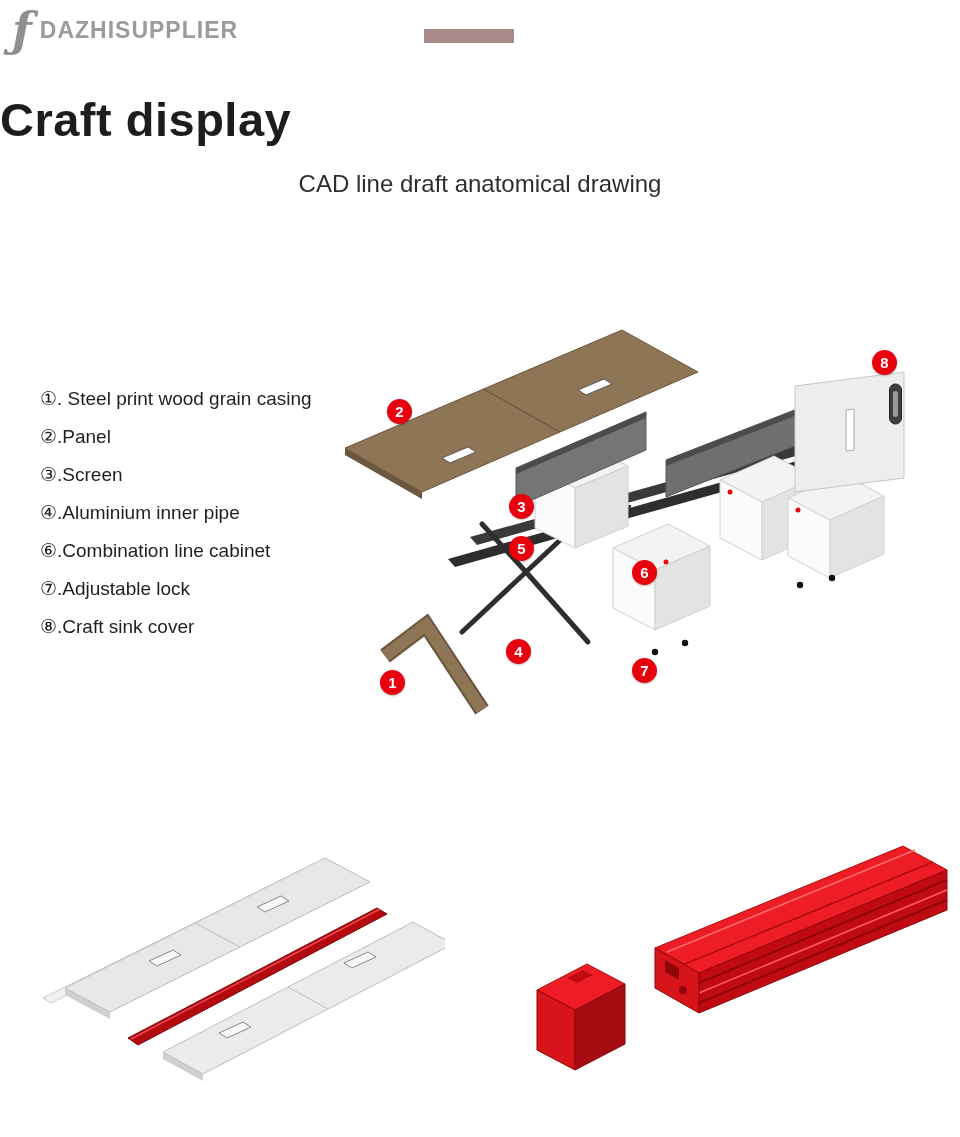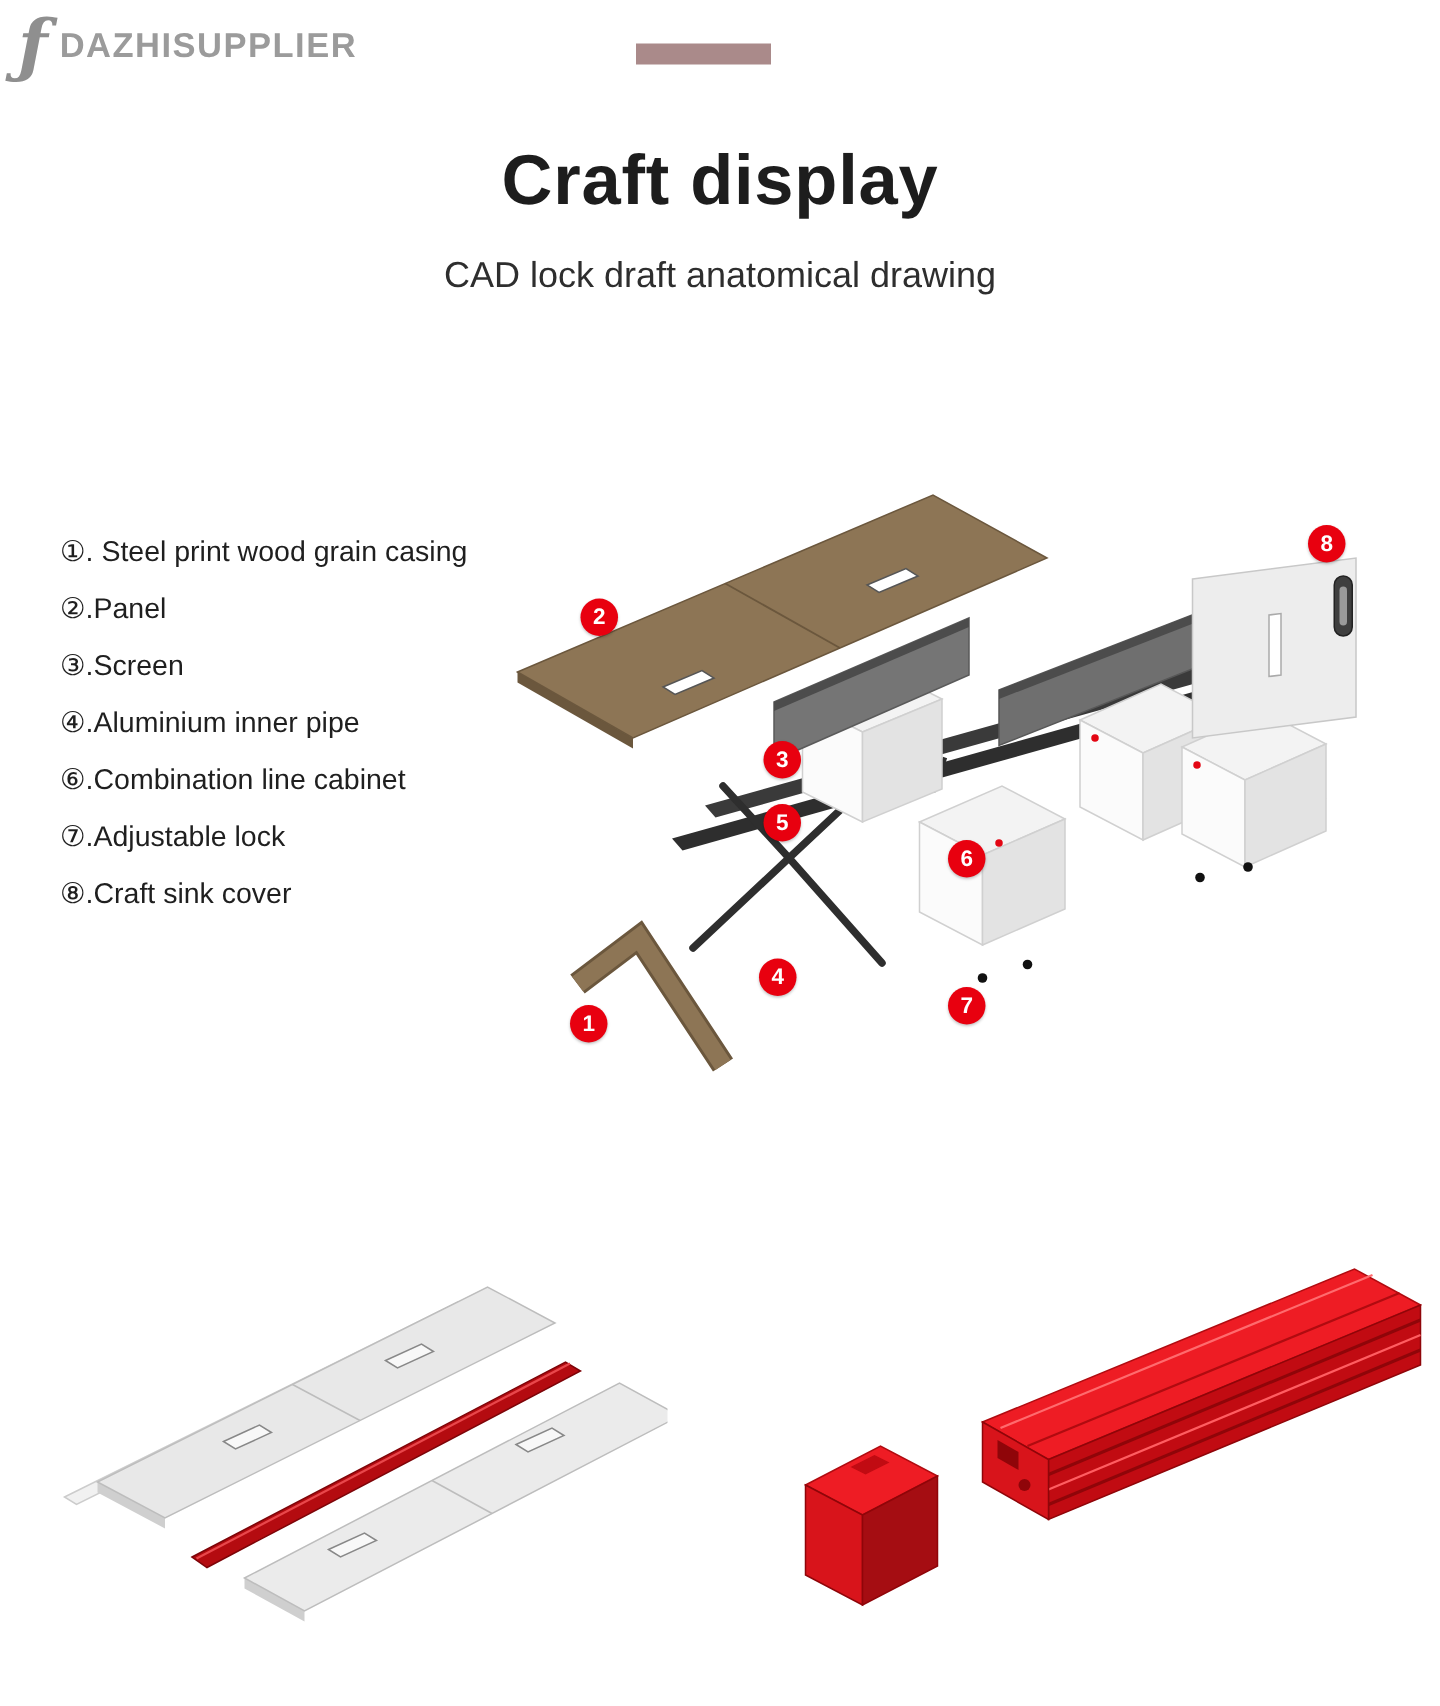--- a/index.html
+++ b/index.html
@@ -7,21 +7,21 @@
   .page { position:relative; width:960px; height:1137px; background:#ffffff; overflow:hidden; margin:0 auto; }
 
   
   .brand { position:absolute; left:12px; top:8px; display:flex; align-items:center; gap:8px; }
   .brand .logo-glyph { font-family:"DejaVu Serif", serif; font-style:italic; font-weight:bold;
     font-size:46px; color:#8f8f8f; line-height:44px; }
   .brand .brand-text { font-size:23px; font-weight:bold; color:#9b9b9b; letter-spacing:1px; }
 
   .decor-bar { position:absolute; left:424px; top:29px; width:90px; height:14px; background:#aa8a8a; }
 
-  .title { position:absolute; left:0; top:92px; width:100%; text-align:center;
+  .title { position:absolute; left:0; top:92px; width:100%; 
     font-size:47px; font-weight:bold; color:#1d1d1d; letter-spacing:0.5px; }
   .subtitle { position:absolute; left:0; top:170px; width:100%; text-align:center;
     font-size:24px; color:#2e2e2e; }
 
   
   .parts-list { position:absolute; left:40px; top:363px; list-style:none; }
   .parts-list li { height:38px; line-height:38px; font-size:19px; color:#1f1f1f; white-space:nowrap; }
 
   
   .main-diagram { position:absolute; left:0; top:300px; width:960px; height:450px; }
@@ -42,25 +42,25 @@
 <div class="page">
 
   <div class="brand">
     <span class="logo-glyph">ƒ</span>
     <span class="brand-text">DAZHISUPPLIER</span>
   </div>
 
   <div class="decor-bar"></div>
 
   <h1 class="title">Craft display</h1>
-  <div class="subtitle">CAD lock draft anatomical drawing</div>
+  <div class="subtitle">CAD line draft anatomical drawing</div>
 
   <div class="main-diagram">
 
-    <ul class="parts-list" style="position:absolute; left:40px; top:50px;">
+    <ul class="parts-list" style="position:absolute; left:40px; top:80px;">
       <li>①. Steel print wood grain casing</li>
       <li>②.Panel</li>
       <li>③.Screen</li>
       <li>④.Aluminium inner pipe</li>
       <li>⑥.Combination line cabinet</li>
       <li>⑦.Adjustable lock</li>
       <li>⑧.Craft sink cover</li>
     </ul>
 
     <svg class="exploded-svg" style="left:330px; top:10px;" width="620" height="430" viewBox="0 0 620 430">

